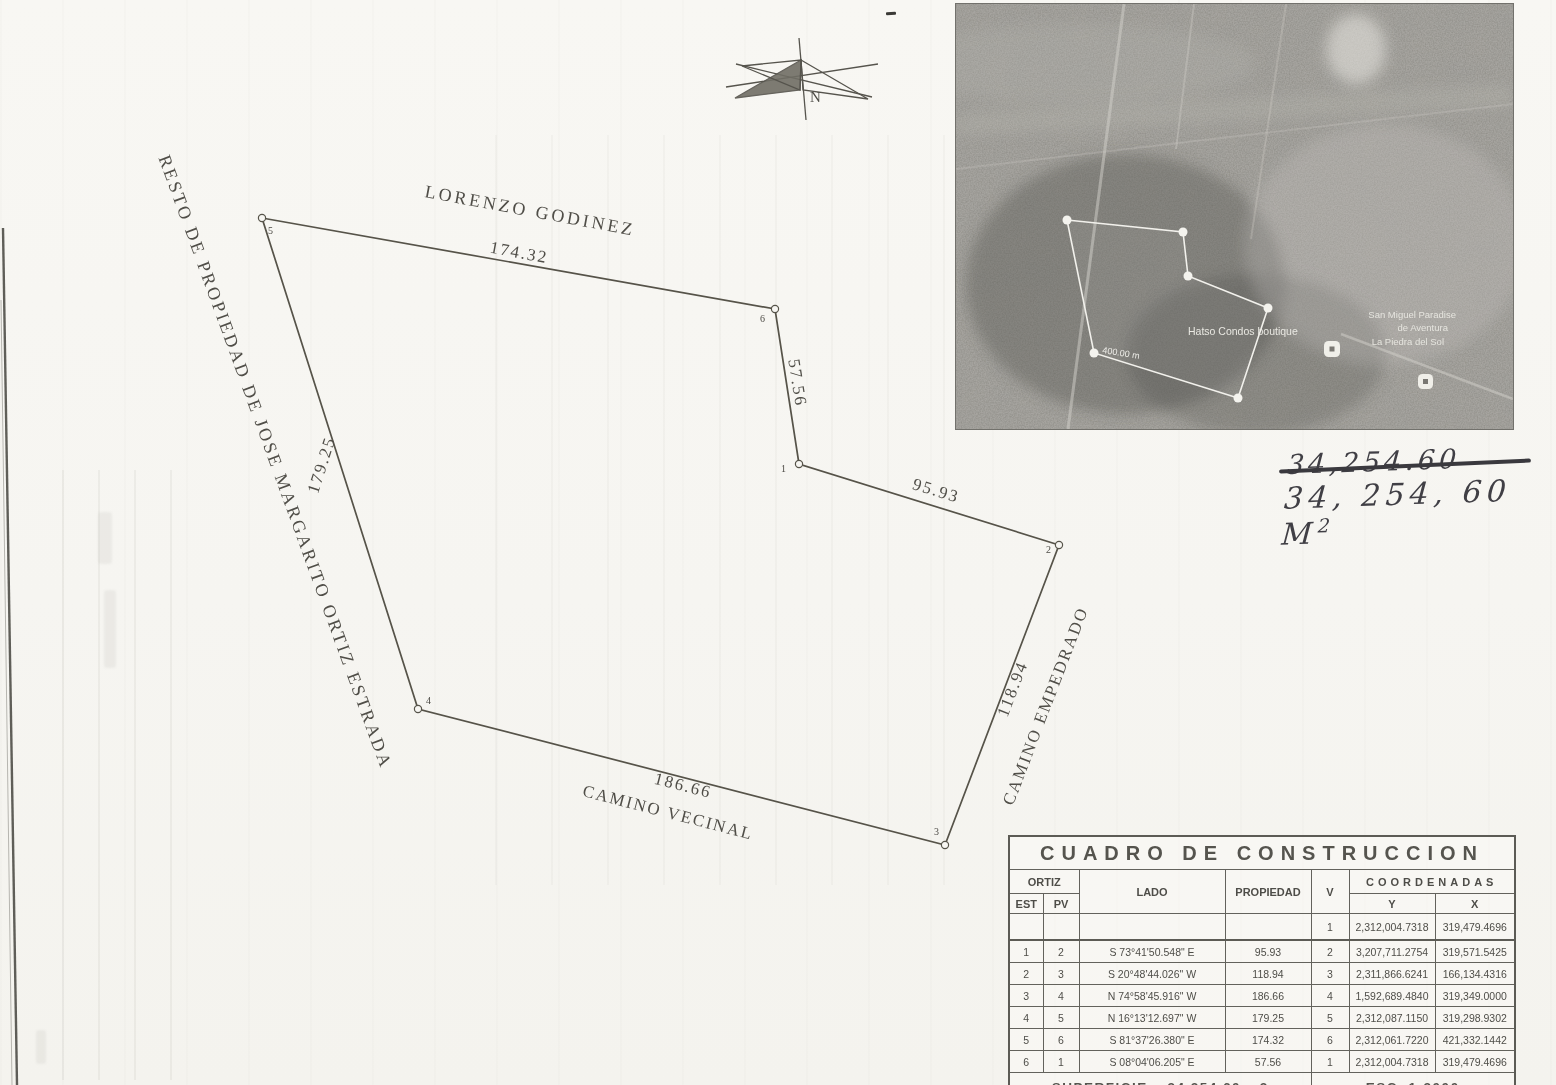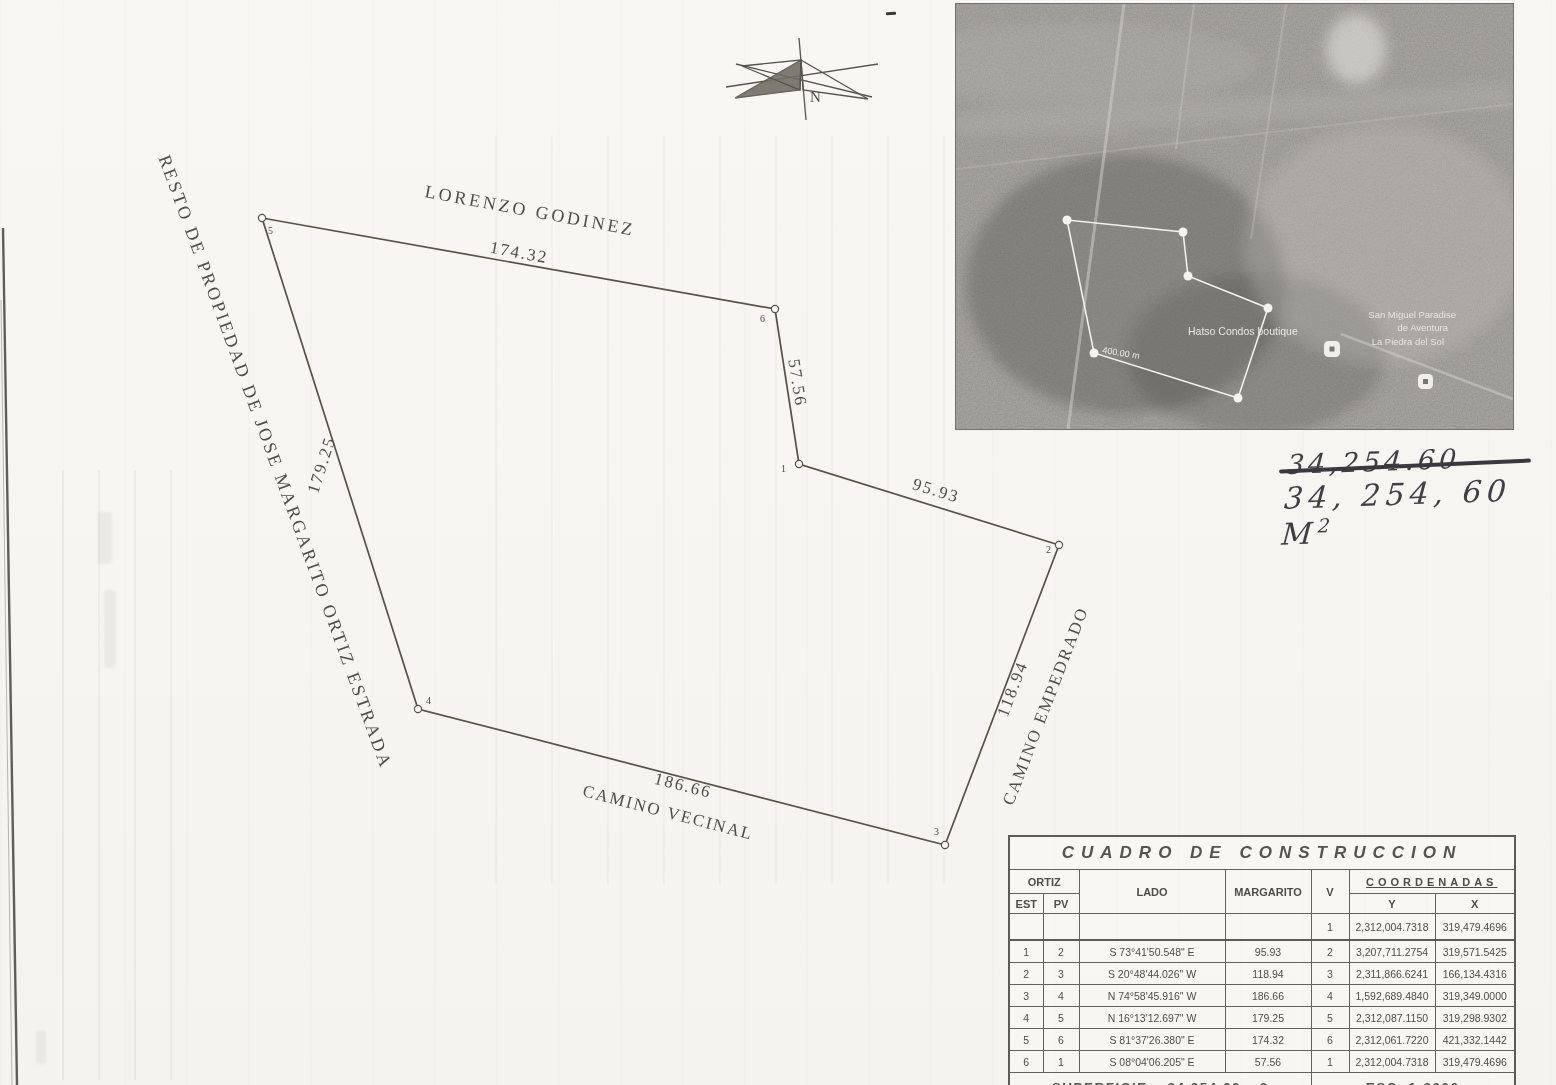--- a/index.html
+++ b/index.html
@@ -60,27 +60,27 @@
   .hand-note sup{font-size:19px;}
   
   #cuadro{left:1008px;top:835px;z-index:5;}
   #cuadro table{border-collapse:collapse;table-layout:fixed;background:rgba(250,249,245,0.6);}
   #cuadro th,#cuadro td{
     border:1px solid #63625c;color:#4e4d48;text-align:center;
     font-family:"Liberation Sans",sans-serif;overflow:hidden;white-space:nowrap;
   }
   #cuadro table{border:2px solid #5c5b55;}
   #cuadro .t-title th{
-    font-size:17px;font-weight:bold;letter-spacing:7px;color:#55544e;
-    height:30px;border-bottom:1.5px solid #63625c;font-style:italic;
+    font-size:20px;font-weight:bold;letter-spacing:7px;color:#55544e;
+    height:30px;border-bottom:1.5px solid #63625c;
   }
   #cuadro thead th{font-size:11px;font-weight:bold;}
   #cuadro .h1 th{height:21px;}
   #cuadro .h2 th{height:17px;margin-top:33px;}
-  #cuadro th.coords{letter-spacing:4px;font-weight:bold;text-decoration:underline;}
+  #cuadro th.coords{letter-spacing:4px;font-weight:bold;}
   #cuadro tbody td{font-size:10.5px;height:19px;}
   #cuadro tbody tr:first-child td{height:23px;border-bottom:2px solid #5c5b55;}
   #cuadro tfoot td{font-size:13.5px;font-weight:bold;height:27px;letter-spacing:1.5px;color:#56554f;}
 </style>
 </head>
 <body>
 
 <div id="page">
 
   <svg id="edge-svg" class="abs" width="1556" height="1085">
@@ -220,21 +220,21 @@
           <col style="width:86px">
           <col style="width:80px">
       </colgroup>
       <thead>
         <tr class="t-title">
           <th colspan="7">CUADRO DE CONSTRUCCION</th>
         </tr>
         <tr class="h1">
           <th colspan="2">ORTIZ</th>
           <th rowspan="2">LADO</th>
-          <th rowspan="2">MARGARITO</th>
+          <th rowspan="2">PROPIEDAD</th>
           <th rowspan="2">V</th>
           <th colspan="2" class="coords">COORDENADAS</th>
         </tr>
         <tr class="h2">
           <th>EST</th>
           <th>PV</th>
           <th>Y</th>
           <th>X</th>
         </tr>
       </thead>

